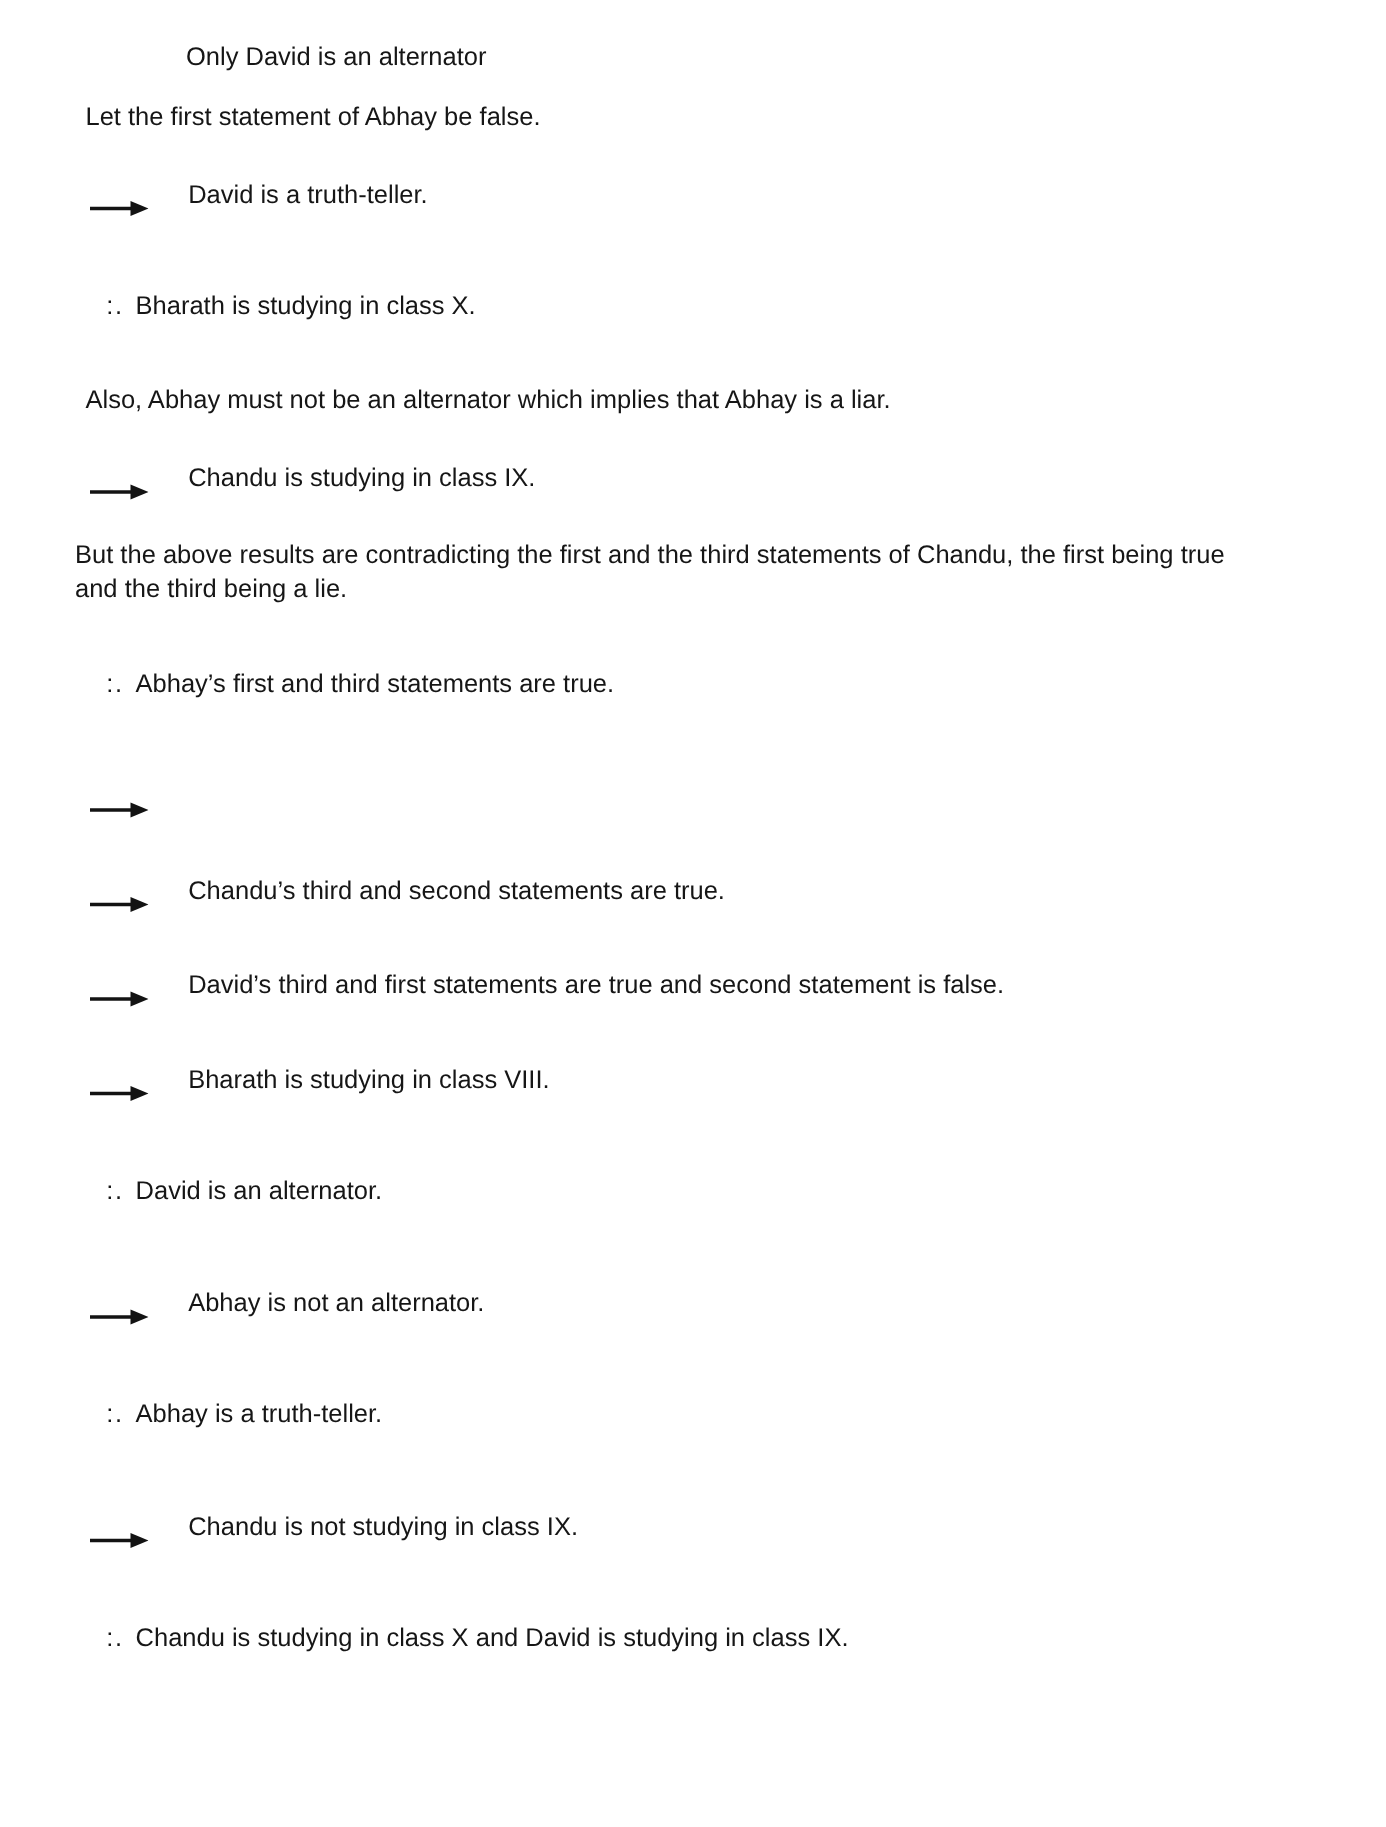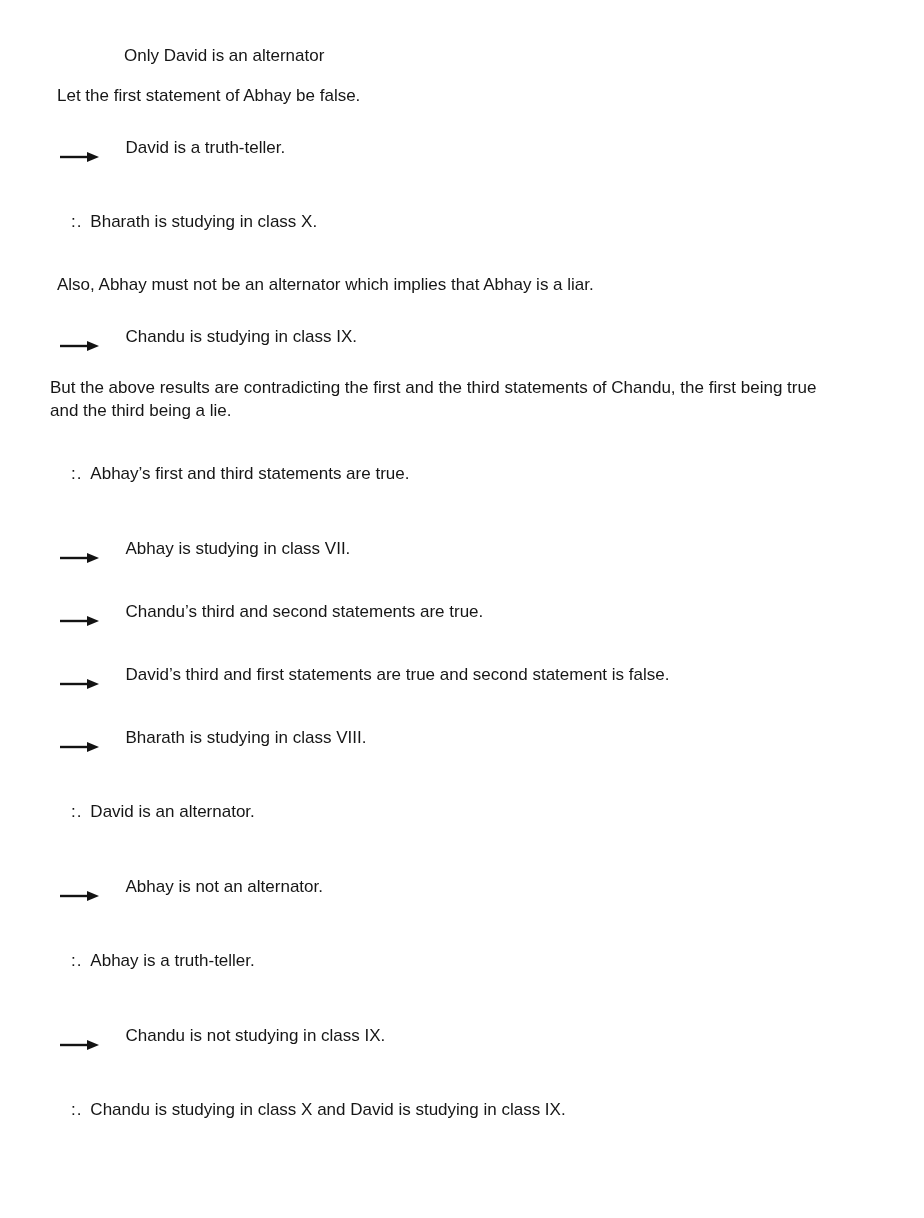--- a/index.html
+++ b/index.html
@@ -16,21 +16,21 @@
     font-size: 17px;
   }
   .content {
     padding: 26px 50px 0 50px;
   }
   .line {
     line-height: 23px;
     margin-bottom: 17px;
     white-space: pre-wrap;
   }
-  .line.heading { margin-left: 74px; margin-top: 18px; }
+  .line.heading { margin-left: 74px; }
   .line.stmt    { margin-left: 7px; }
   .line.para    { max-width: 772px; margin-left: 0; }
   .line.therefore { margin-left: 2px; }
 
   .prefix {
     display: inline-block;
     margin-right: 8px;
     letter-spacing: 1px;
   }
 
@@ -83,21 +83,20 @@
     <span class="prefix">:.</span><span class="txt">Abhay’s first and third statements are true.</span>
   </div>
 
   <div class="line arrow-line">
     <span class="arr-slot">
   <svg class="arr" width="40" height="14" viewBox="0 0 40 14" aria-hidden="true">
     <line x1="1" y1="7" x2="30" y2="7" stroke="#131313" stroke-width="2.4"></line>
     <polygon points="28,2 40,7 28,12" fill="#131313"></polygon>
   </svg>
 </span>
-    <span class="txt">Abhay is studying in class VII.</span>
   </div>
 
   <div class="line arrow-line">
     <span class="arr-slot">
   <svg class="arr" width="40" height="14" viewBox="0 0 40 14" aria-hidden="true">
     <line x1="1" y1="7" x2="30" y2="7" stroke="#131313" stroke-width="2.4"></line>
     <polygon points="28,2 40,7 28,12" fill="#131313"></polygon>
   </svg>
 </span>
     <span class="txt">Chandu’s third and second statements are true.</span>

